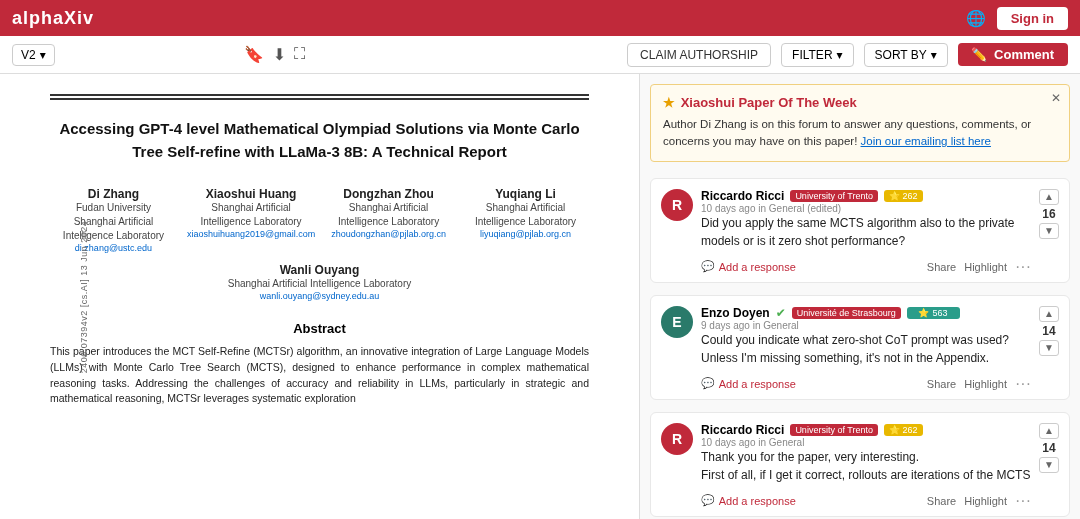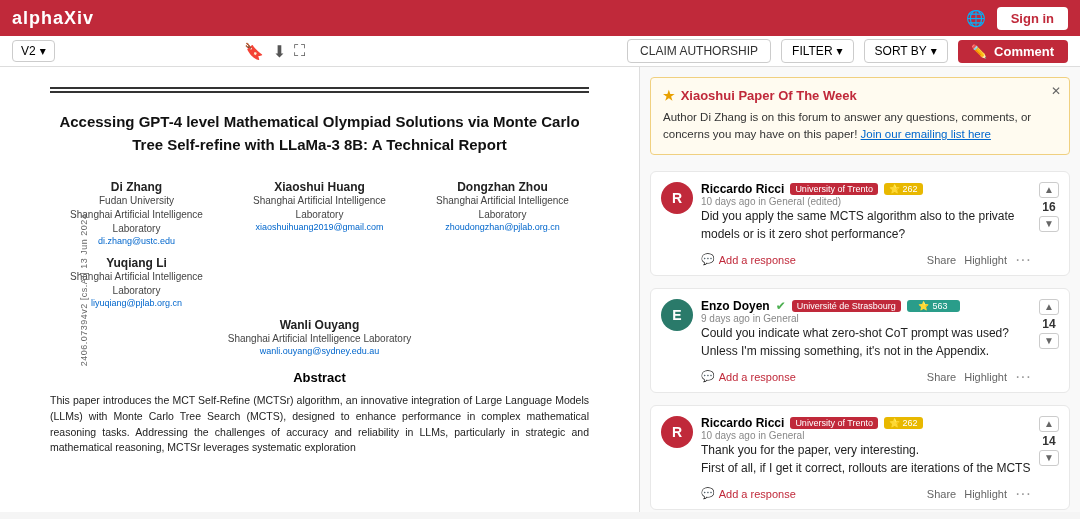--- a/index.html
+++ b/index.html
@@ -37,21 +37,21 @@
       padding: 4px 14px;
       border-radius: 4px;
       font-weight: bold;
       cursor: pointer;
       font-size: 13px;
     }
 
     
     .toolbar {
       background: white;
-      height: 31px;
+      height: 38px;
       display: flex;
       align-items: center;
       padding: 0 12px;
       border-bottom: 1px solid #ddd;
       gap: 10px;
     }
     .version-btn {
       background: white;
       border: 1px solid #ccc;
       border-radius: 4px;
@@ -146,23 +146,23 @@
     .paper-title {
       text-align: center;
       font-size: 15px;
       font-weight: bold;
       line-height: 1.5;
       margin-bottom: 24px;
       color: #111;
     }
     .authors-grid {
       display: grid;
-      grid-template-columns: 1fr 1fr 1fr;
+      grid-template-columns: 1fr 1fr 1fr 1fr;
       gap: 10px;
-      margin-bottom: 14px;
+      margin-bottom: 20px;
       text-align: center;
     }
     .author-block .author-name {
       font-size: 12px;
       font-weight: bold;
       color: #222;
     }
     .author-block .author-inst {
       font-size: 10px;
       color: #444;

